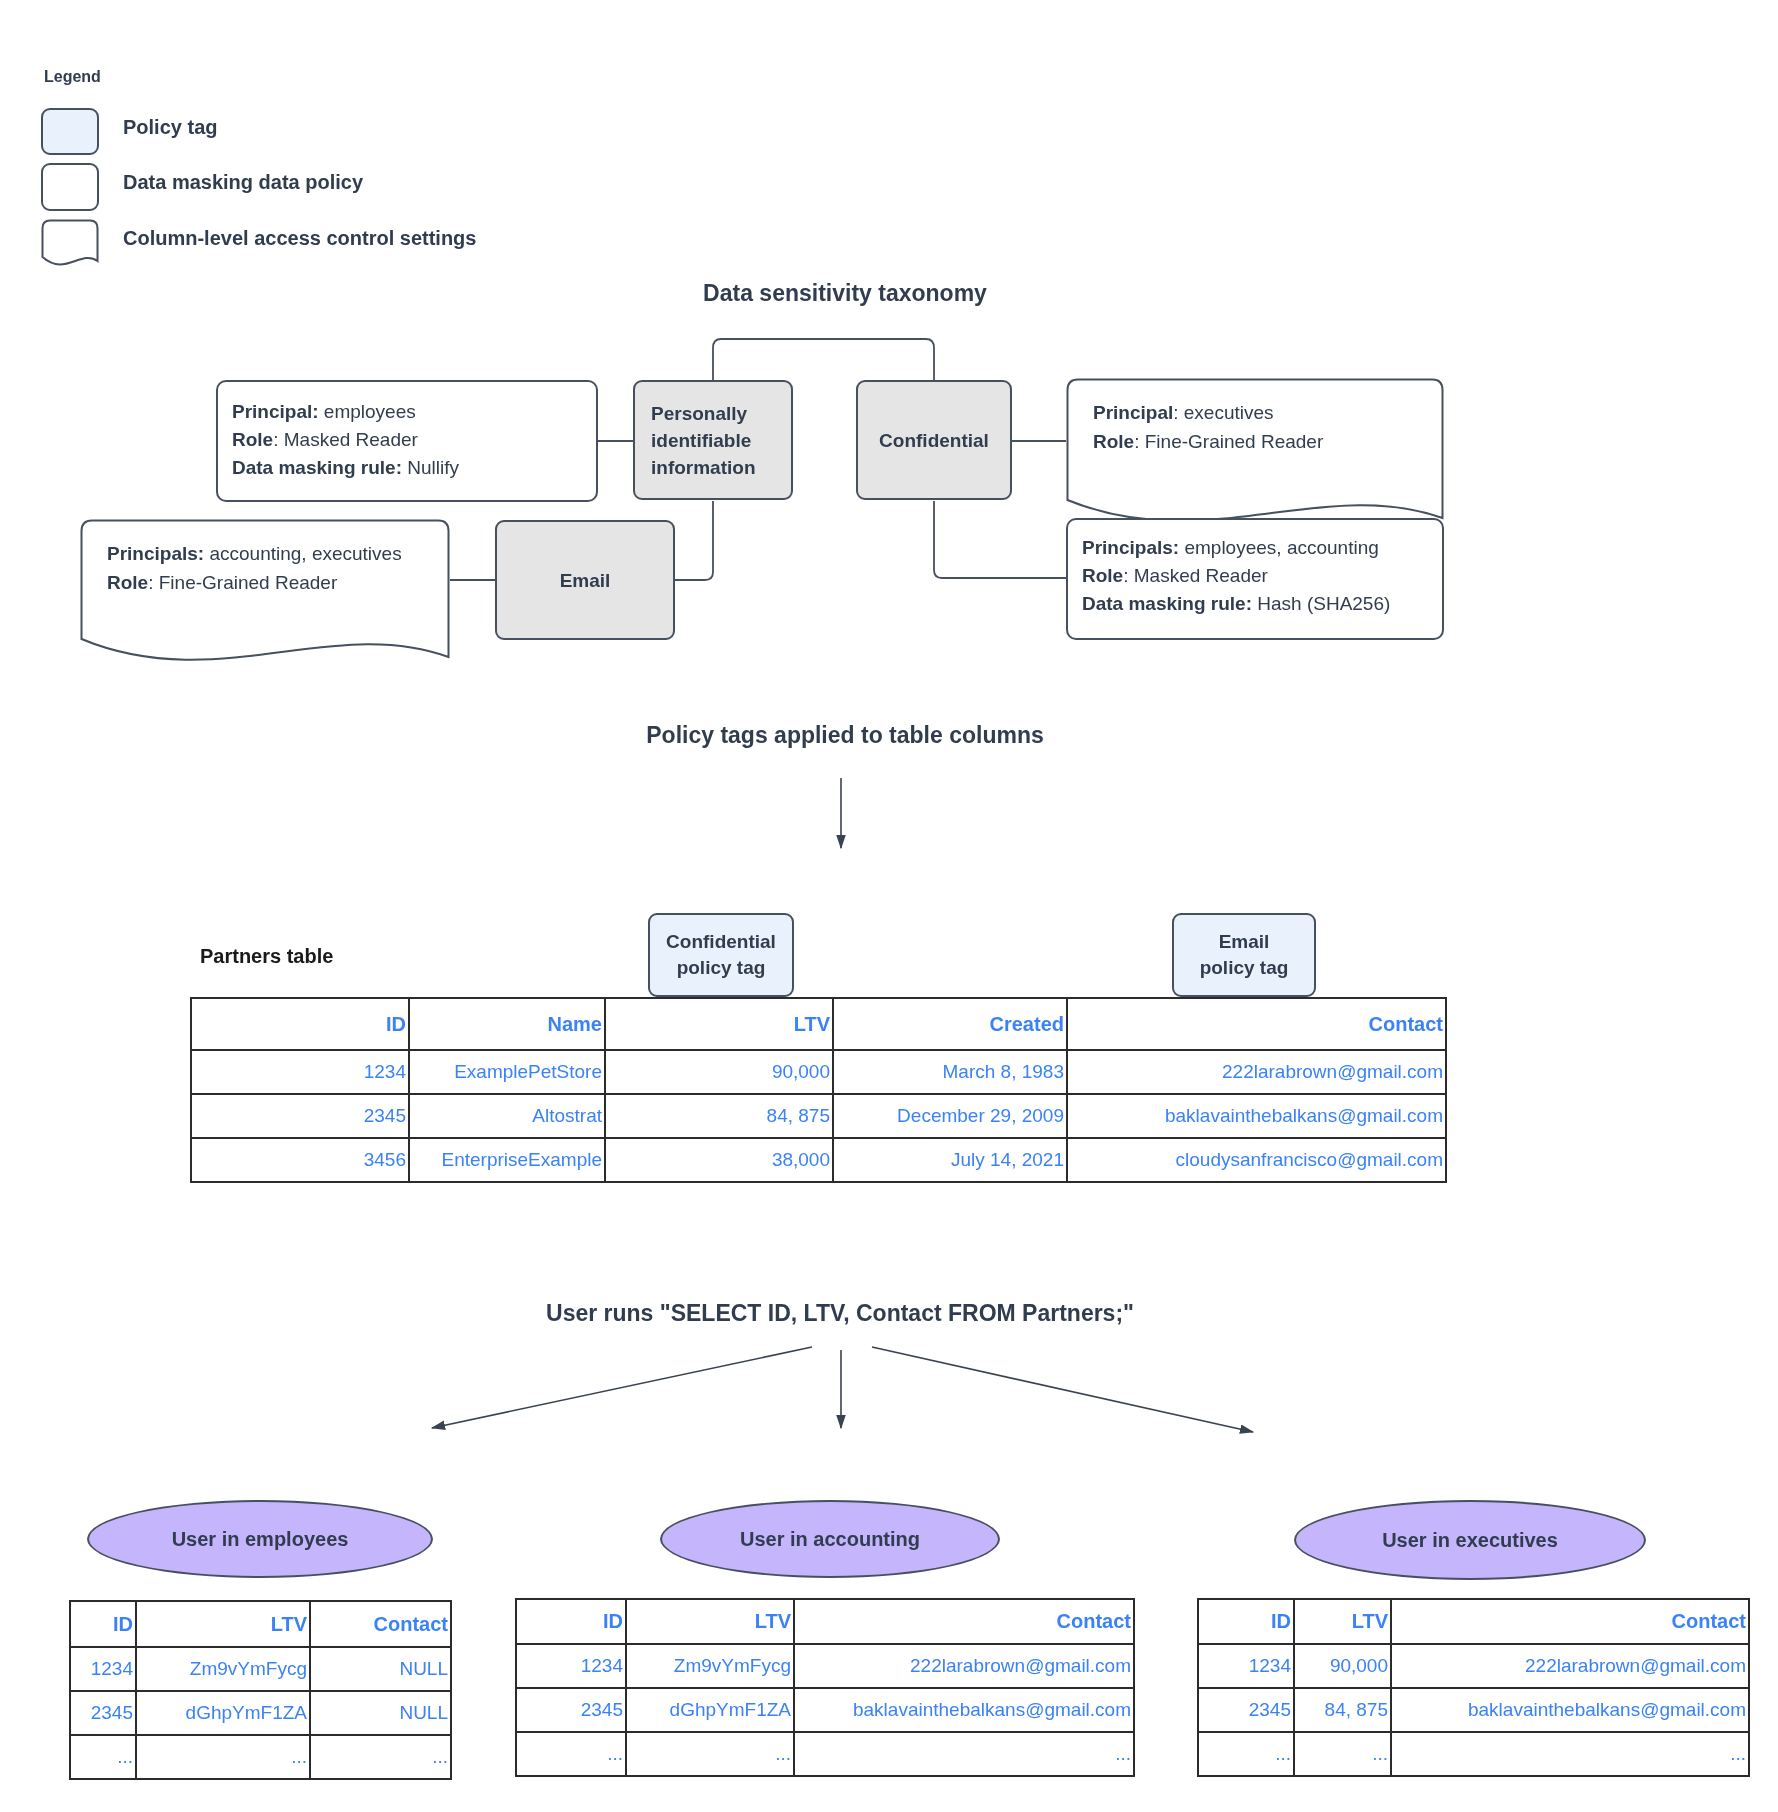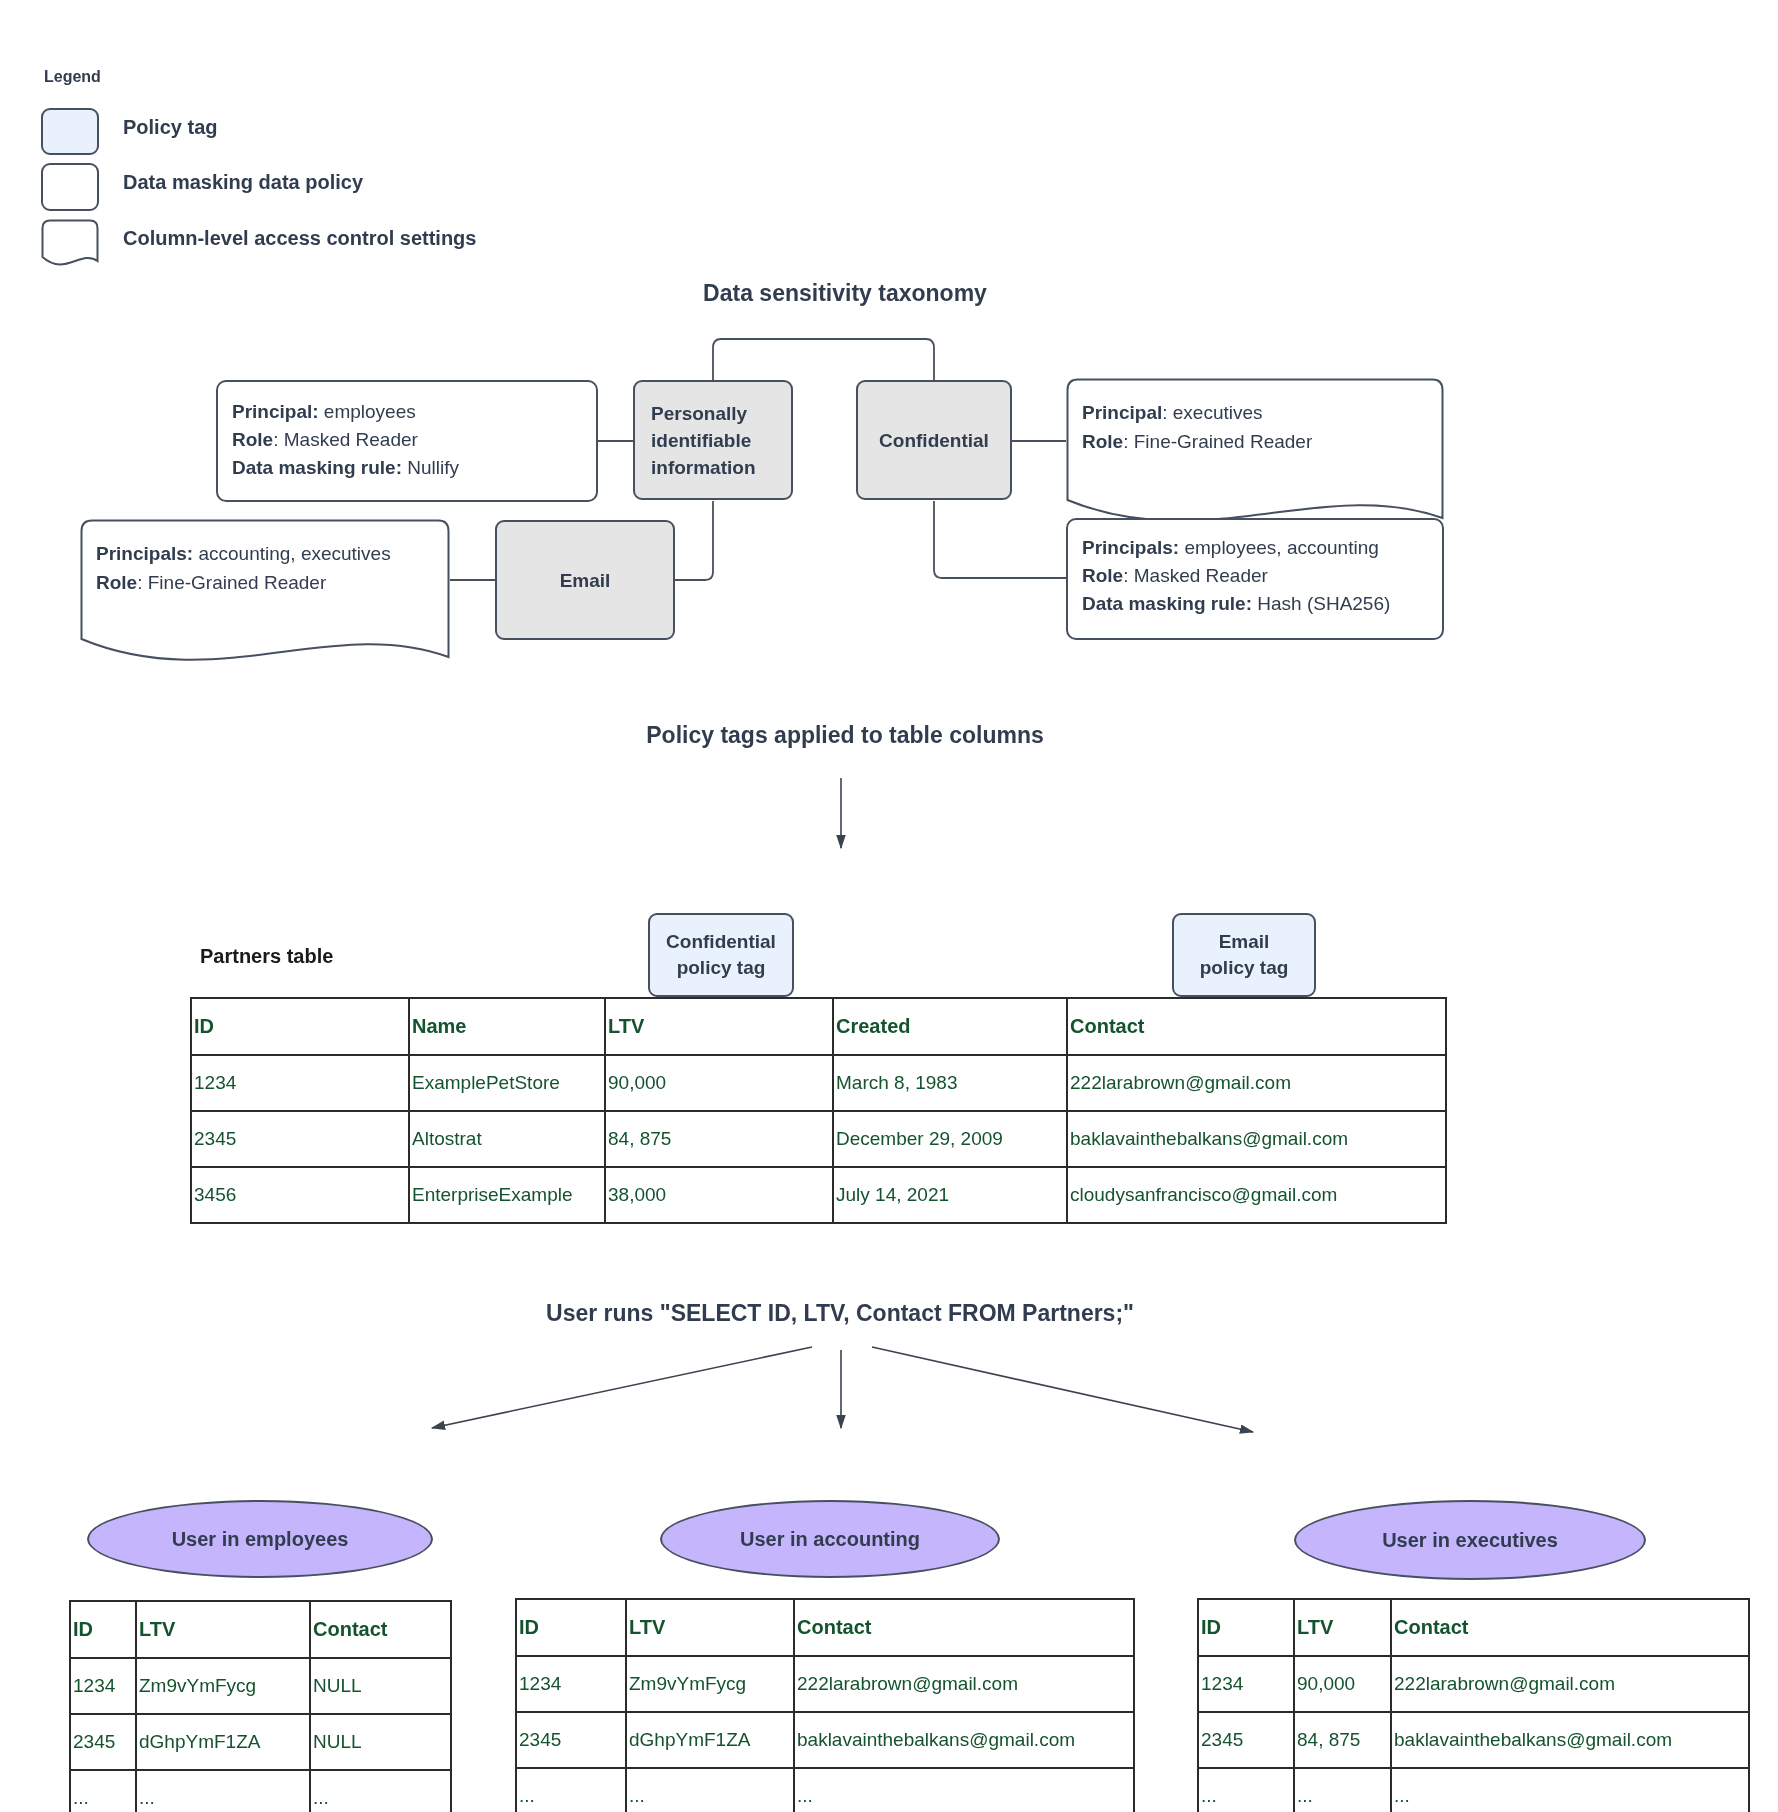--- a/index.html
+++ b/index.html
@@ -19,30 +19,30 @@
     font-weight:bold;font-size:19px;line-height:27px;color:#313D4F;text-align:left;
   }
   .tag.center{text-align:center;}
   .notebox{
     background:#fff;border:2px solid #47505E;border-radius:10px;box-sizing:border-box;
     padding:16px 0 0 14px;font-size:19px;line-height:28px;color:#313D4F;
   }
   .kv{white-space:nowrap;}
   .docbox{position:absolute;}
   .docbox > svg{position:absolute;left:0;top:0;}
-  .doc-text{position:relative;padding:20px 0 0 16px;font-size:19px;line-height:29px;color:#313D4F;}
+  .doc-text{position:relative;padding:20px 0 0 16px;font-size:19px;line-height:29px;color:#313D4F;margin-left:11px;}
   .chip{
     background:#E9F1FC;border:2px solid #47505E;border-radius:9px;box-sizing:border-box;
     display:flex;flex-direction:column;align-items:center;justify-content:center;
     font-weight:bold;font-size:19px;line-height:26px;color:#313D4F;text-align:center;
   }
   table.grid{border-collapse:collapse;table-layout:fixed;background:#fff;}
   table.grid th, table.grid td{
-    border:2px solid #2B2B2B;text-align:left;vertical-align:middle;
-    overflow:hidden;padding:16px 2px;color:#14532d;
+    border:2px solid #2B2B2B;text-align:right;vertical-align:middle;
+    overflow:hidden;padding:10px 2px;color:#3b82f6;
   }
   table.grid th{font-weight:bold;font-size:20px;}
   table.grid td{font-weight:normal;font-size:19px;}
   .ellipse{
     border:2px solid #47505E;border-radius:50%;box-sizing:border-box;background:#c4b5fd;
     display:flex;align-items:center;justify-content:center;
     font-weight:bold;font-size:20px;color:#313D4F;
   }
   .lbl-bold{font-weight:bold;font-size:20px;color:#1a1a1a;}
   svg.layer{position:absolute;left:0;top:0;pointer-events:none;}

